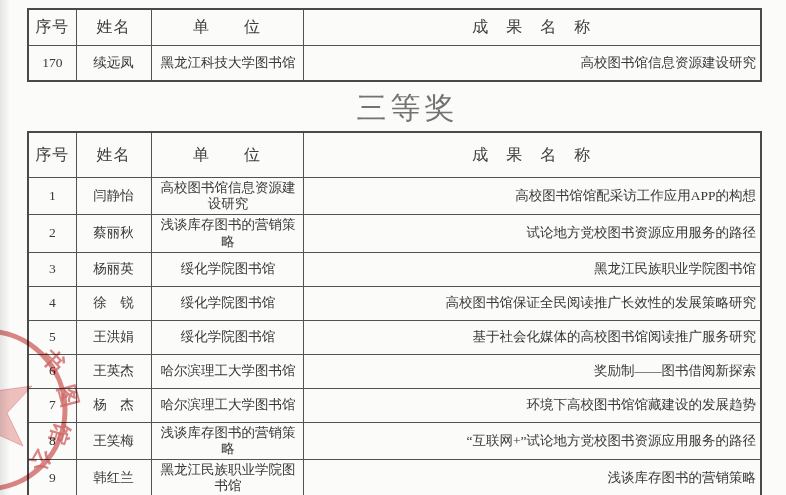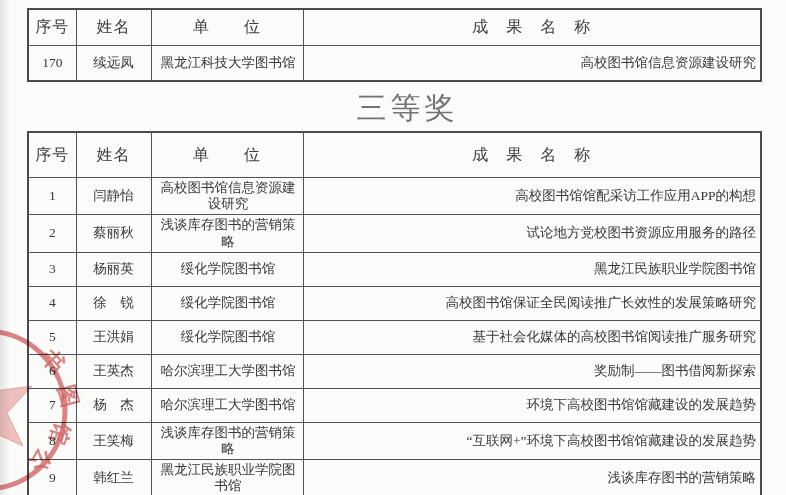--- a/index.html
+++ b/index.html
@@ -141,21 +141,21 @@
         <tr>
           <td class="c-no">7</td>
           <td class="c-name">杨　杰</td>
           <td class="c-unit">哈尔滨理工大学图书馆</td>
           <td class="c-title">环境下高校图书馆馆藏建设的发展趋势</td>
         </tr>
         <tr>
           <td class="c-no">8</td>
           <td class="c-name">王笑梅</td>
           <td class="c-unit">浅谈库存图书的营销策略</td>
-          <td class="c-title">“互联网+”环境下高校图书馆馆藏建设的发展趋势</td>
+          <td class="c-title">“互联网+”试论地方党校图书资源应用服务的路径</td>
         </tr>
         <tr>
           <td class="c-no">9</td>
           <td class="c-name">韩红兰</td>
           <td class="c-unit">黑龙江民族职业学院图书馆</td>
           <td class="c-title">浅谈库存图书的营销策略</td>
         </tr>
         <tr>
           <td class="c-no">10</td>
           <td class="c-name">李海东</td>

